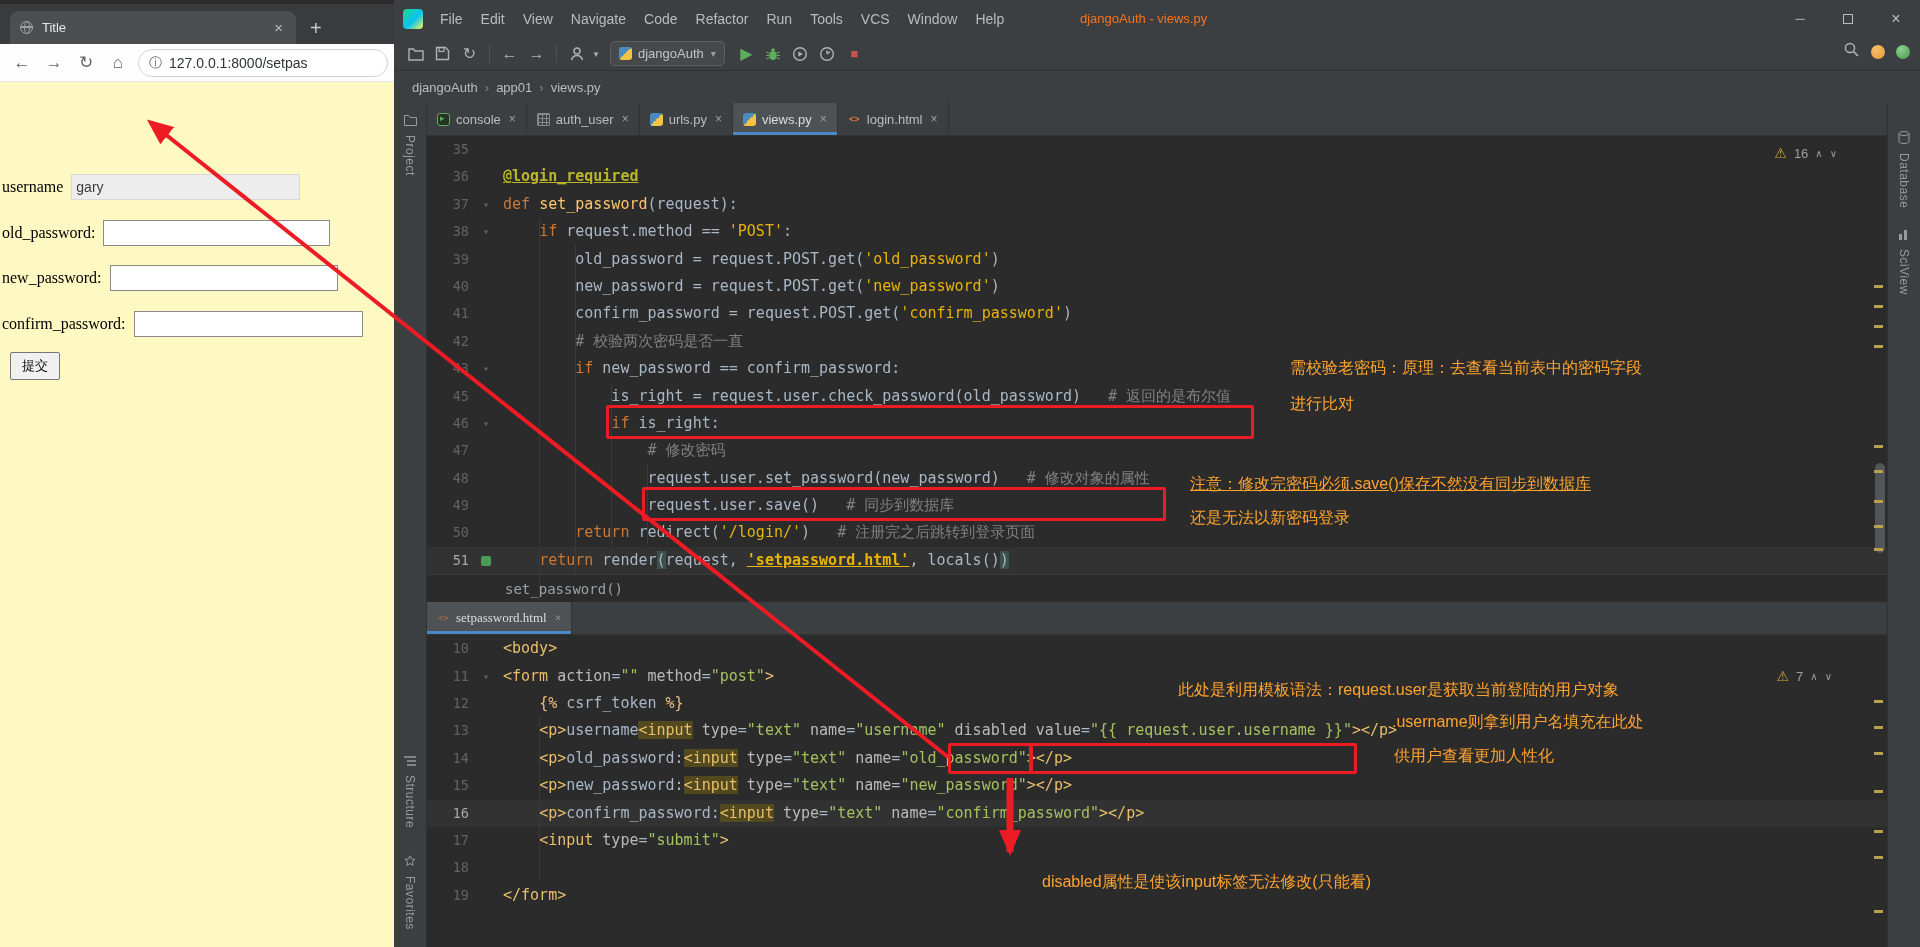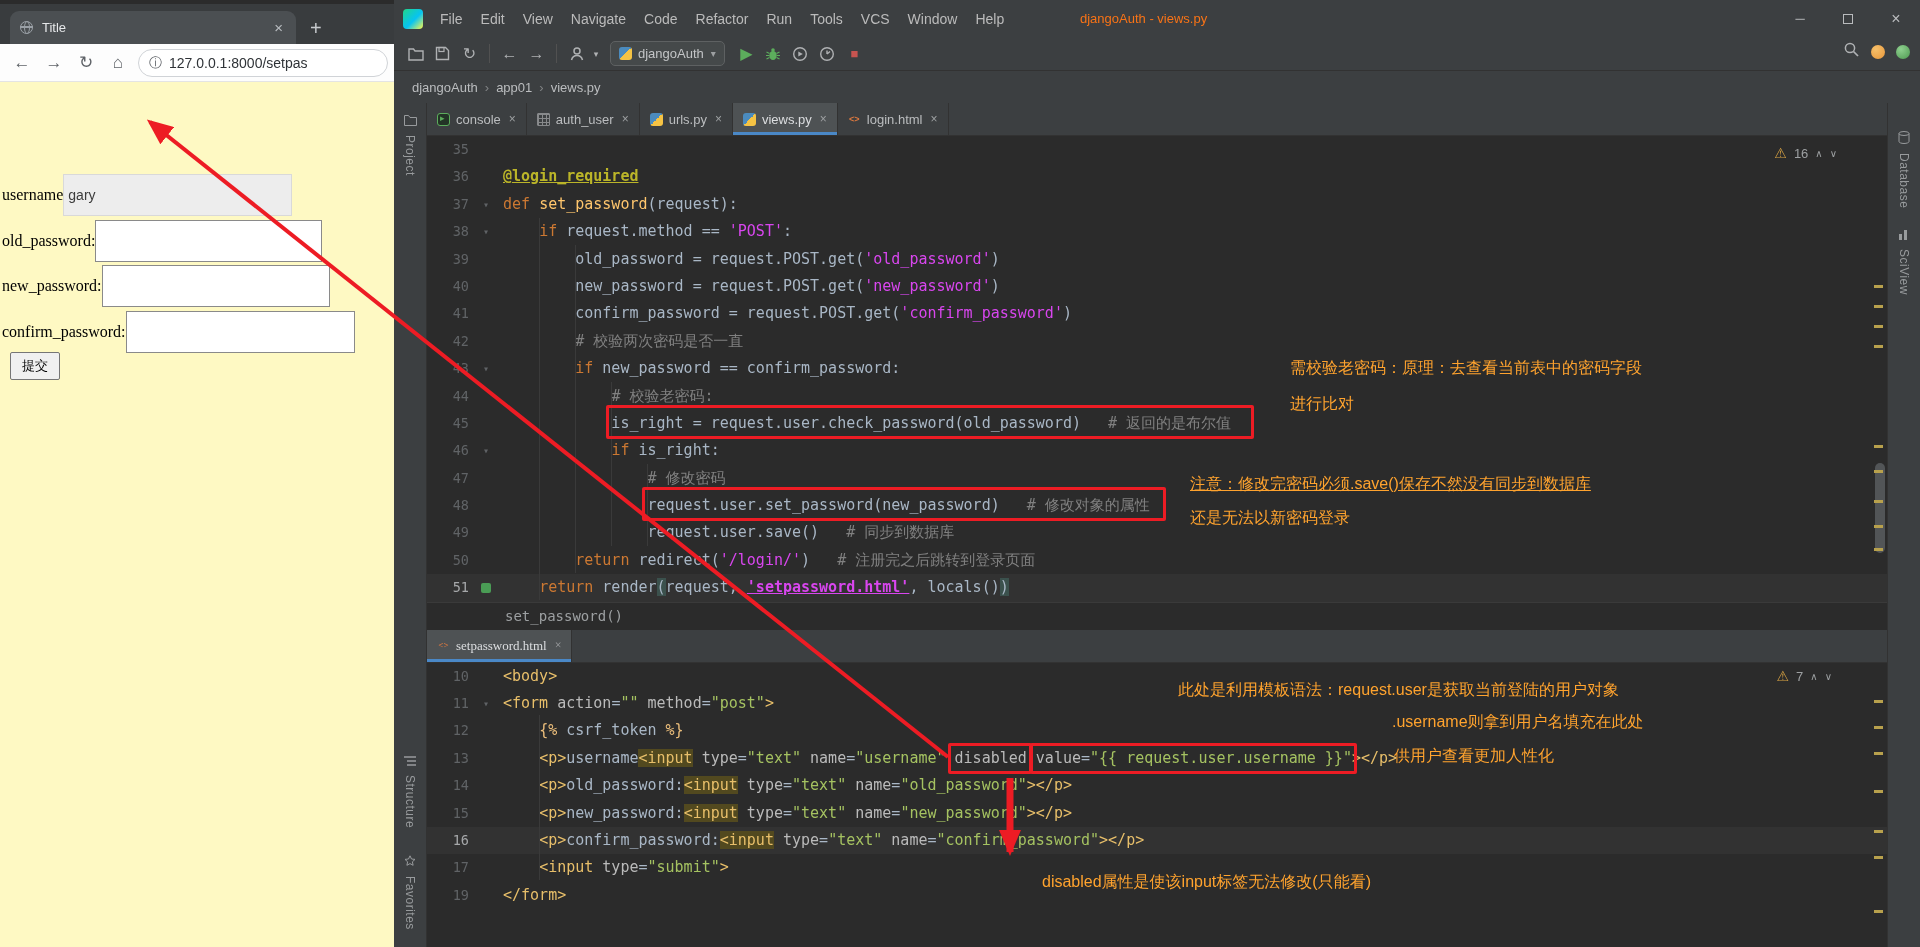--- a/index.html
+++ b/index.html
@@ -15,21 +15,21 @@
   .globe{width:13px;height:13px;border:1.5px solid #9aa0a6;border-radius:50%;position:relative;margin-right:9px;flex:none;}
   .globe::before{content:"";position:absolute;left:-1px;right:-1px;top:4px;height:1.5px;background:#9aa0a6;}
   .globe::after{content:"";position:absolute;left:2.5px;right:2.5px;top:-1px;bottom:-1px;border:1.5px solid #9aa0a6;border-radius:50%;}
   .newtab{color:#c8cbce;font-size:20px;margin:0 0 6px 14px;line-height:1;}
   .bnav{height:38px;background:#fdfdfd;border-bottom:1px solid #e4e4e4;display:flex;align-items:center;padding:0 6px;}
   .nico{width:32px;text-align:center;color:#5f6368;font-size:17px;flex:none;}
   .addr{flex:none;width:250px;height:28px;border:1px solid #d0d3d7;background:#fff;border-radius:14px;margin-left:4px;display:flex;align-items:center;padding:0 10px;color:#2f3337;font-size:14px;white-space:nowrap;}
   .addr .info{color:#5f6368;margin-right:7px;font-size:13px;}
   .bpage{position:relative;font-family:"Liberation Serif",serif;color:#000;}
   .frow{position:absolute;left:2px;display:flex;align-items:center;font-size:16px;white-space:nowrap;}
-  .frow input{margin-left:0;height:42px;border:1px solid #8a8a8a;background:#fff;font-family:"Liberation Sans",sans-serif;font-size:14px;padding:0 4px;color:#222;}
+  .frow input{margin-left:8px;height:26px;border:1px solid #8a8a8a;background:#fff;font-family:"Liberation Sans",sans-serif;font-size:14px;padding:0 4px;color:#222;}
   .frow input.dis{background:#ededed;border-color:#d9d9d9;color:#3c3c3c;}
   .submitbtn{position:absolute;left:10px;top:270px;padding:4px 11px;border:1px solid #767676;background:#f0f0f0;font-size:13px;border-radius:2px;font-family:"Liberation Sans",sans-serif;}
 
   
   .ide{position:absolute;left:394px;top:0;width:1526px;height:947px;background:#3c3f41;color:#bbb;}
   .titlebar{height:37px;display:flex;align-items:center;position:relative;}
   .logo{width:20px;height:20px;border-radius:4px;margin:0 8px 0 9px;background:linear-gradient(135deg,#21d789,#07c3f2 55%,#fcf84a);flex:none;}
   .menubar{display:flex;align-items:center;height:37px;}
   .menubar span{padding:0 9px;font-size:14px;color:#bbbbbb;}
   .wtitle{position:absolute;left:686px;top:0;height:37px;line-height:37px;font-size:13px;color:#f97316;}
@@ -74,21 +74,21 @@
   .fi-console::after{content:"▸";position:absolute;left:2px;top:-1px;color:#5cad5c;font-size:9px;}
   .fi-table{border:1px solid #87898b;border-radius:1px;background-image:linear-gradient(#87898b 1px,transparent 1px),linear-gradient(90deg,#87898b 1px,transparent 1px);background-size:4px 4px;}
 
   .editor{font-family:"DejaVu Sans Mono","Liberation Mono",monospace;font-size:15px;flex:none;}
   .cl{display:flex;height:27.4px;line-height:27.4px;}
   .cl.cur{background:#323232;justify-content:center;}
   .ln{width:42px;text-align:right;color:#606366;font-size:13.5px;flex:none;}
   .fold{width:34px;flex:none;color:#606366;font-size:10px;text-align:center;position:relative;}
   .gicon{position:absolute;left:12px;top:9px;width:10px;height:10px;border-radius:2px;background:#4a9c55;}
   .codeln{white-space:pre;flex:1;}
-  .kw{color:#cc7832;} .fn{color:#ffc66d;} .pl{color:#a9b7c6;} .str{color:#d946ef;}
+  .kw{color:#cc7832;} .fn{color:#ffc66d;} .pl{color:#a9b7c6;} .str{color:#eab308;}
   .cm{color:#808080;} .dec{color:#bbb529;} .tag{color:#e8bf6a;} .att{color:#bababa;}
   .val{color:#a5c261;} .txt{color:#a9b7c6;} .dj{color:#ecbe7b;}
   .u{text-decoration:underline;font-weight:bold;} .brc{background:#3b514d;} .hl{background:#52491f;}
   .cur .ln{color:#a6a8aa;}
 
   .ctxrow{height:28px;flex:none;border-top:1px solid #3a3a3a;display:flex;align-items:center;padding-left:78px;color:#9da0a2;font-size:14px;font-family:"DejaVu Sans Mono",monospace;background:#2b2b2b;}
   .btabrow{height:33px;flex:none;background:#3c3f41;border-bottom:1px solid #323232;display:flex;font-family:Liberation Serif, serif;}
 
   .inspect{position:absolute;display:flex;align-items:center;gap:7px;font-size:13px;color:#9da0a2;z-index:10;}
   .inspect .warn{color:#d9a343;font-size:14px;}
@@ -359,25 +359,20 @@
           <span class="ln">42</span>
           <span class="fold"></span>
           <span class="codeln"><span class="pl">        </span><span class="cm"># 校验两次密码是否一直</span></span>
         </div>
         <div class="cl">
           <span class="ln">43</span>
           <span class="fold">▾</span>
           <span class="codeln"><span class="pl">        </span><span class="kw">if </span><span class="pl">new_password == confirm_password:</span></span>
         </div>
         <div class="cl">
-          <span class="ln">44</span>
-          <span class="fold"></span>
-          <span class="codeln"><span class="pl">            </span><span class="cm"># 校验老密码:</span></span>
-        </div>
-        <div class="cl">
           <span class="ln">45</span>
           <span class="fold"></span>
           <span class="codeln"><span class="pl">            is_right = request.user.check_password(old_password)   </span><span class="cm"># 返回的是布尔值</span></span>
         </div>
         <div class="cl">
           <span class="ln">46</span>
           <span class="fold">▾</span>
           <span class="codeln"><span class="pl">            </span><span class="kw">if </span><span class="pl">is_right:</span></span>
         </div>
         <div class="cl">
@@ -454,20 +449,25 @@
         </div>
         <div class="cl cur">
           <span class="ln">16</span>
           <span class="fold"></span>
           <span class="codeln"><span class="pl">    </span><span class="tag">&lt;p&gt;</span><span class="txt">confirm_password:</span><span class="tag hl">&lt;input</span><span class="att"> type</span><span class="pl">=</span><span class="val">"text"</span><span class="att"> name</span><span class="pl">=</span><span class="val">"confirm_password"</span><span class="tag">&gt;&lt;/p&gt;</span></span>
         </div>
         <div class="cl">
           <span class="ln">17</span>
           <span class="fold"></span>
           <span class="codeln"><span class="pl">    </span><span class="tag">&lt;input</span><span class="att"> type</span><span class="pl">=</span><span class="val">"submit"</span><span class="tag">&gt;</span></span>
+        </div>
+        <div class="cl">
+          <span class="ln">18</span>
+          <span class="fold"></span>
+          <span class="codeln"></span>
         </div>
         <div class="cl">
           <span class="ln">19</span>
           <span class="fold"></span>
           <span class="codeln"><span class="tag">&lt;/form&gt;</span></span>
         </div>
       </div>
 
     <div class="inspect" style="right:50px;top:42px;">
       <span class="warn">⚠</span>

